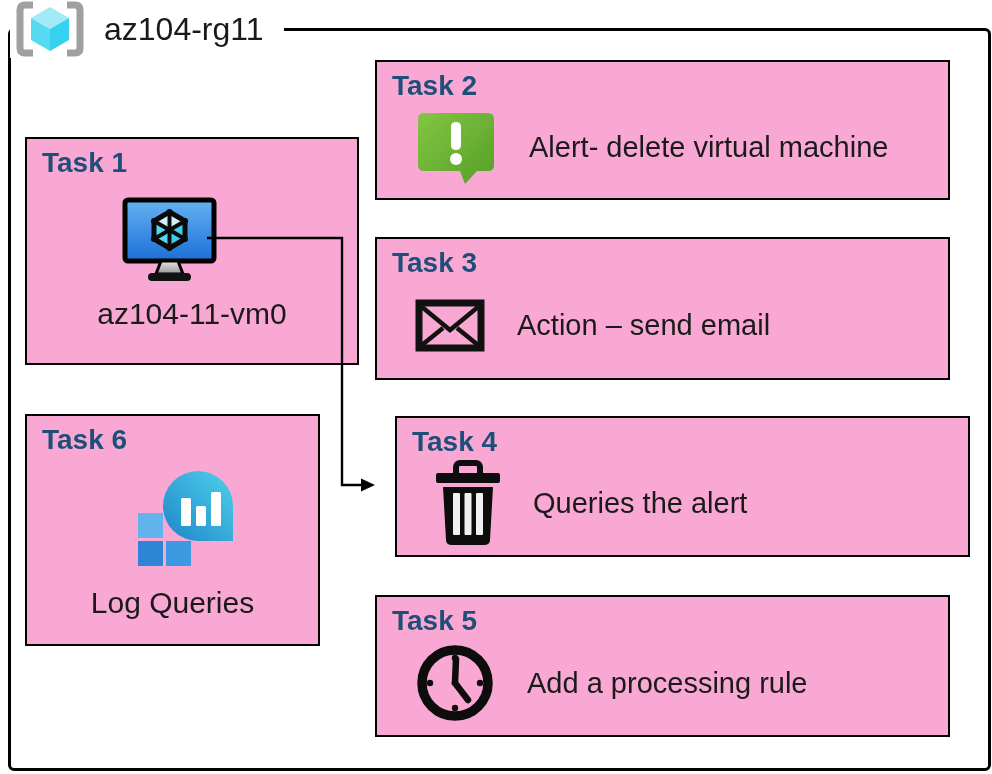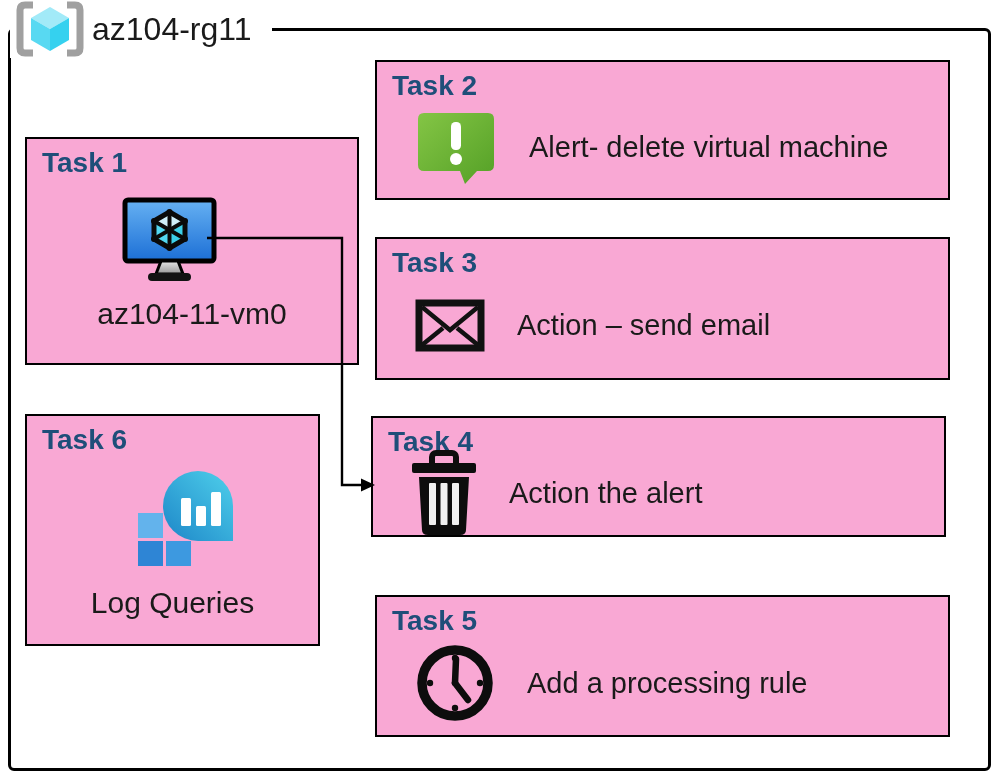--- a/index.html
+++ b/index.html
@@ -8,21 +8,21 @@
     font-family:"Liberation Sans","DejaVu Sans",sans-serif;
   }
   .outer-frame{
     position:absolute;left:8px;top:28px;width:977px;height:737px;
     border:3px solid #000;border-radius:6px;background:#fff;
   }
   .rg-header{
     position:absolute;left:10px;top:0;height:58px;z-index:3;
     display:flex;align-items:center;background:#fff;padding:0 20px 0 2px;
   }
-  .rg-label{font-size:32px;color:#1a1a1a;margin-left:4px;white-space:nowrap;}
+  .rg-label{font-size:32px;color:#1a1a1a;margin-left:16px;white-space:nowrap;}
   .task-box{
     position:absolute;background:#f9a8d4;border:2.5px solid #000;box-sizing:border-box;z-index:2;padding-left:48px;
   }
   .task-title{
     position:absolute;top:8px;left:15px;font-size:28px;font-weight:bold;color:#1f4e79;white-space:nowrap;
   }
   .task-row{
     position:absolute;left:38px;right:12px;top:44px;bottom:10px;
     display:flex;align-items:center;gap:32px;
   }
@@ -146,34 +146,34 @@
           <rect x="4" y="4" width="62" height="45" fill="none" stroke="#111" stroke-width="7"></rect>
           <path d="M7 8 L35 31 L63 8" fill="none" stroke="#111" stroke-width="4.5"></path>
           <path d="M7 46 L28 29" fill="none" stroke="#111" stroke-width="4.5"></path>
           <path d="M63 46 L42 29" fill="none" stroke="#111" stroke-width="4.5"></path>
         </svg>
       </span>
       <span class="task-desc">Action – send email</span>
     </div>
   </div>
 
-  <div class="task-box" style="left:371px;top:416px;width:575px;height:121px;text-align:center;">
+  <div class="task-box" style="left:395px;top:416px;width:575px;height:141px;text-align:center;">
     <div class="task-title">Task 4</div>
     <div class="task-row">
       <span>
         <svg width="66" height="88" viewBox="0 0 66 88">
           <rect x="21" y="3" width="24" height="14" rx="4" fill="none" stroke="#0d0d0d" stroke-width="6"></rect>
           <rect x="1" y="13" width="64" height="10" rx="2" fill="#0d0d0d"></rect>
           <path d="M8 27 H58 L55 80 Q55 85 49 85 H17 Q11 85 11 80 Z" fill="#0d0d0d"></path>
           <rect x="18" y="33" width="7" height="42" rx="1" fill="#f1f1f1"></rect>
           <rect x="29.5" y="33" width="7" height="42" rx="1" fill="#f1f1f1"></rect>
           <rect x="41" y="33" width="7" height="42" rx="1" fill="#f1f1f1"></rect>
         </svg>
       </span>
-      <span class="task-desc">Action the alert</span>
+      <span class="task-desc">Queries the alert</span>
     </div>
   </div>
 
   <div class="task-box" style="left:375px;top:595px;width:575px;height:142px;">
     <div class="task-title">Task 5</div>
     <div class="task-row">
       <span>
         <svg width="80" height="80" viewBox="0 0 80 80">
           <circle cx="40" cy="40" r="33" fill="none" stroke="#0d0d0d" stroke-width="9.5"></circle>
           <circle cx="40" cy="15" r="3.2" fill="#0d0d0d"></circle>

